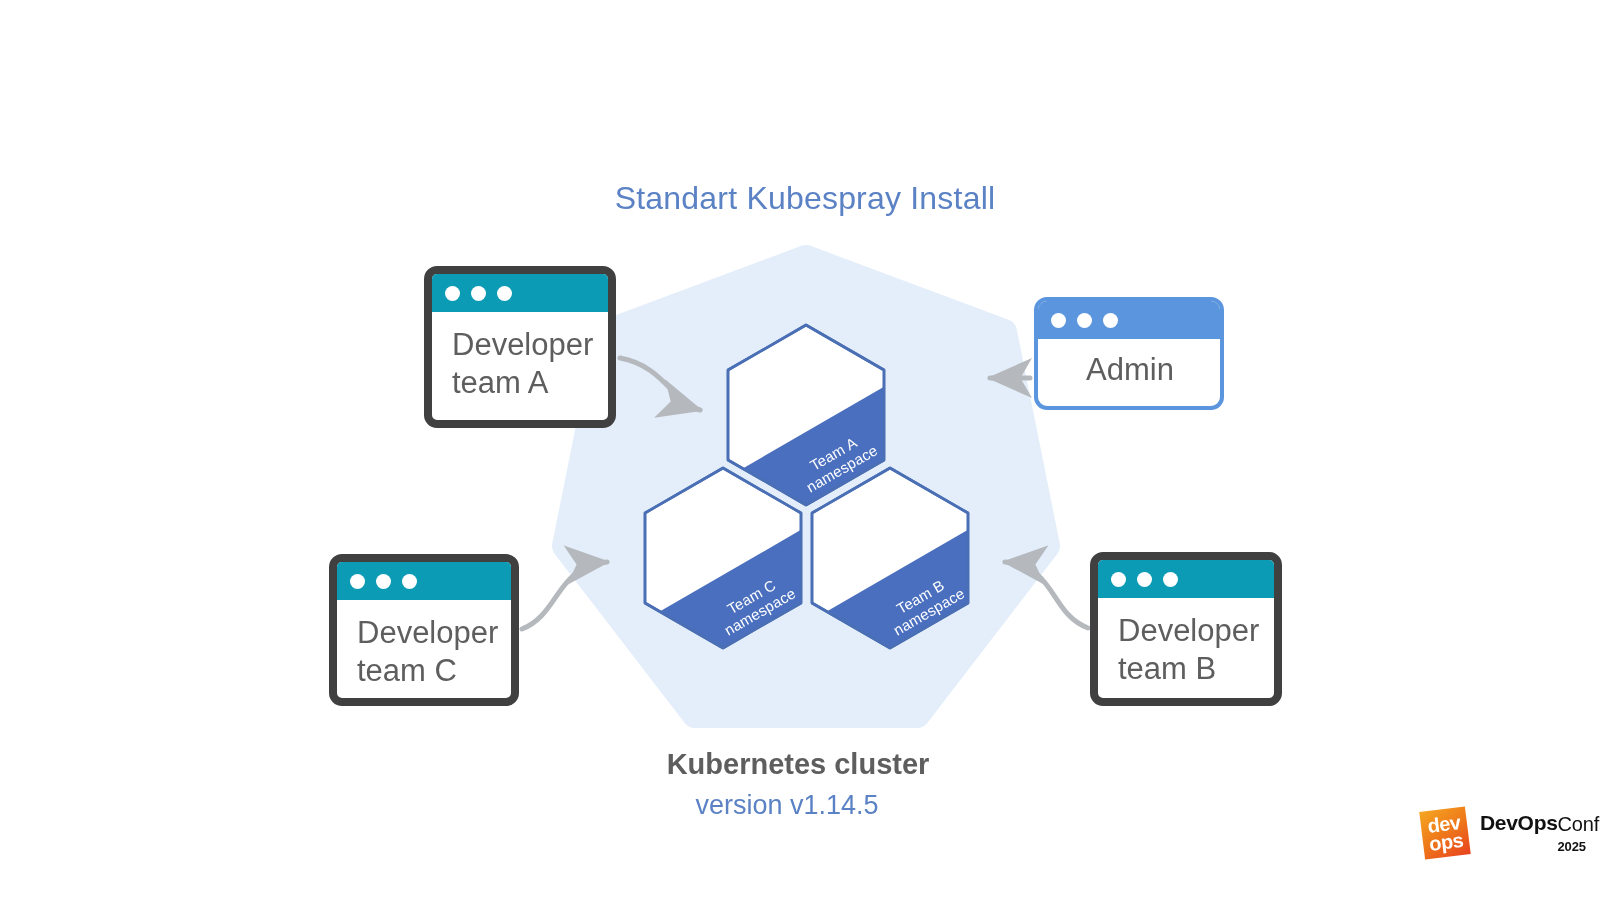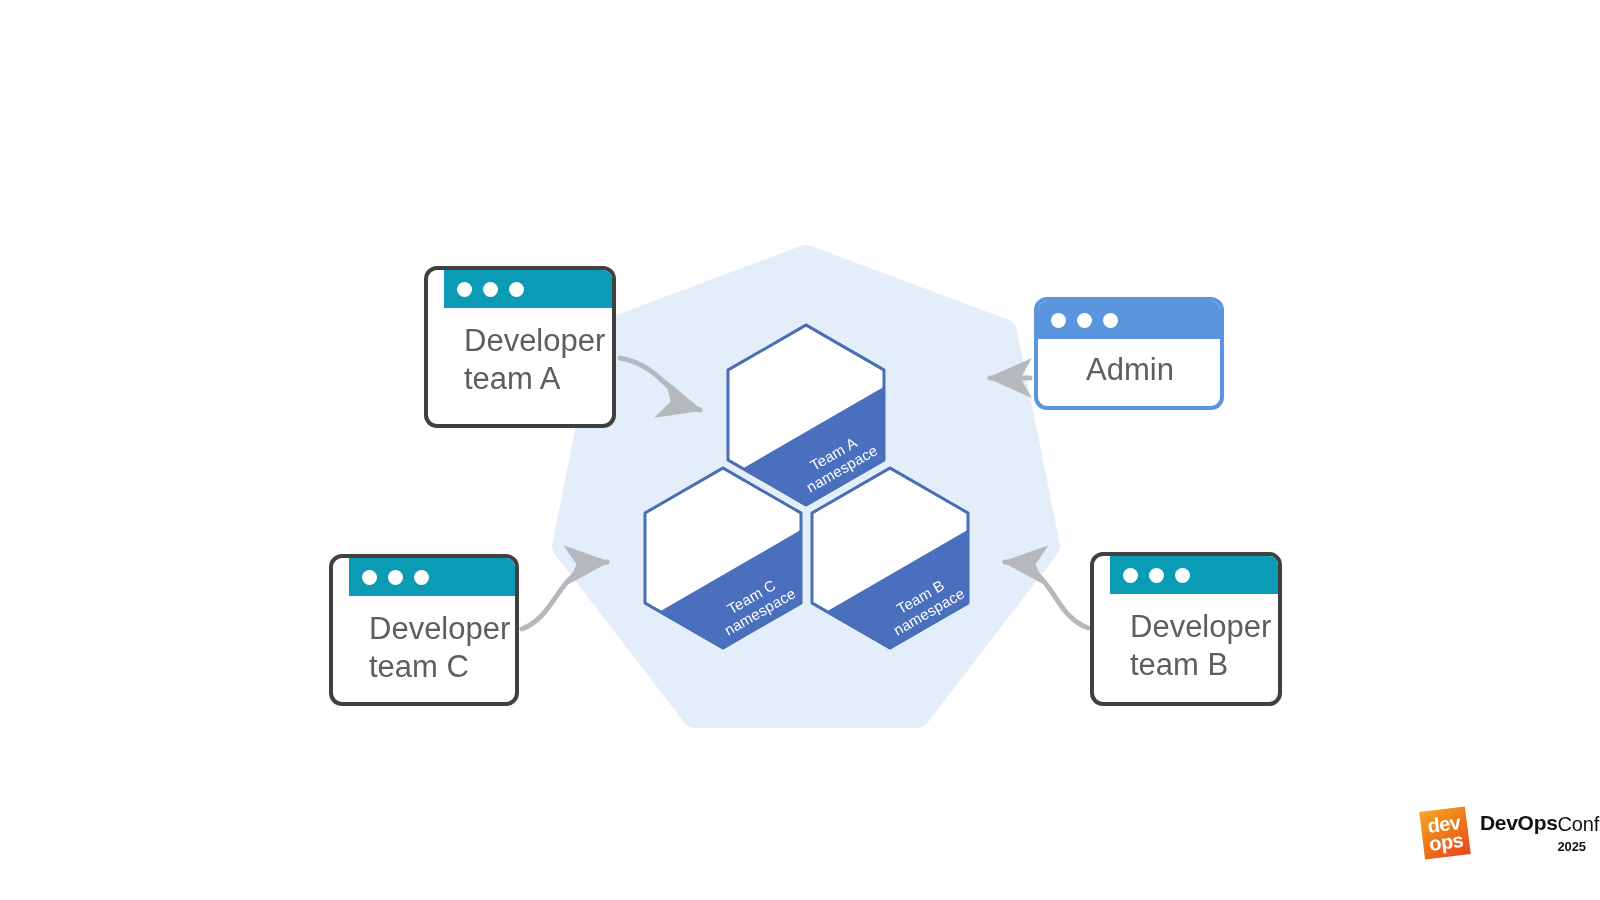--- a/index.html
+++ b/index.html
@@ -63,21 +63,21 @@
   }
 
   
   .win {
     position: absolute;
     box-sizing: border-box;
     background: #ffffff;
     border-radius: 13px;
     overflow: hidden;
   }
-  .win.teal  { border: 4px solid #404040; padding-left: 16px; }
+  .win.teal  { border: 8px solid #404040; }
   .win.blue  { border: 4px solid #5b95dd; }
 
   .win-bar {
     height: 38px;
     display: flex;
     align-items: center;
     padding-left: 13px;
     gap: 11px;
   }
   .win.teal .win-bar { background: #0b9bb4; }
@@ -216,20 +216,21 @@
     font-size: 13px;
     font-weight: 700;
   }
 </style>
 </head>
 <body>
 
 <div id="slide">
 
 
+  <div id="diagram-heading"><span>Standart Kubespray Install</span></div>
 
   <svg id="diagram-svg" viewBox="0 0 1600 900">
     <defs>
 
       <clipPath id="clip-hex-a">
         <path d="M806,325 L884,370 L884,460 L806,505 L728,460 L728,370 Z"></path>
       </clipPath>
       <clipPath id="clip-hex-c">
         <path d="M723,468 L801,513 L801,603 L723,648 L645,603 L645,513 Z"></path>
       </clipPath>
@@ -326,20 +327,24 @@
 
   <div class="win blue" id="win-admin">
     <div class="win-bar">
       <span class="dot"></span>
       <span class="dot"></span>
       <span class="dot"></span>
     </div>
     <div class="win-body">Admin</div>
   </div>
 
+  <div id="cluster-caption">
+    <span class="cap-main">Kubernetes cluster</span>
+    <span class="cap-version">version v1.14.5</span>
+  </div>
 
   <div id="logo">
     <div id="logo-mark">
       <div class="sq"></div>
       <div class="mark-text">
         <span>dev</span>
         <span>ops</span>
       </div>
     </div>
     <div id="logo-text">

